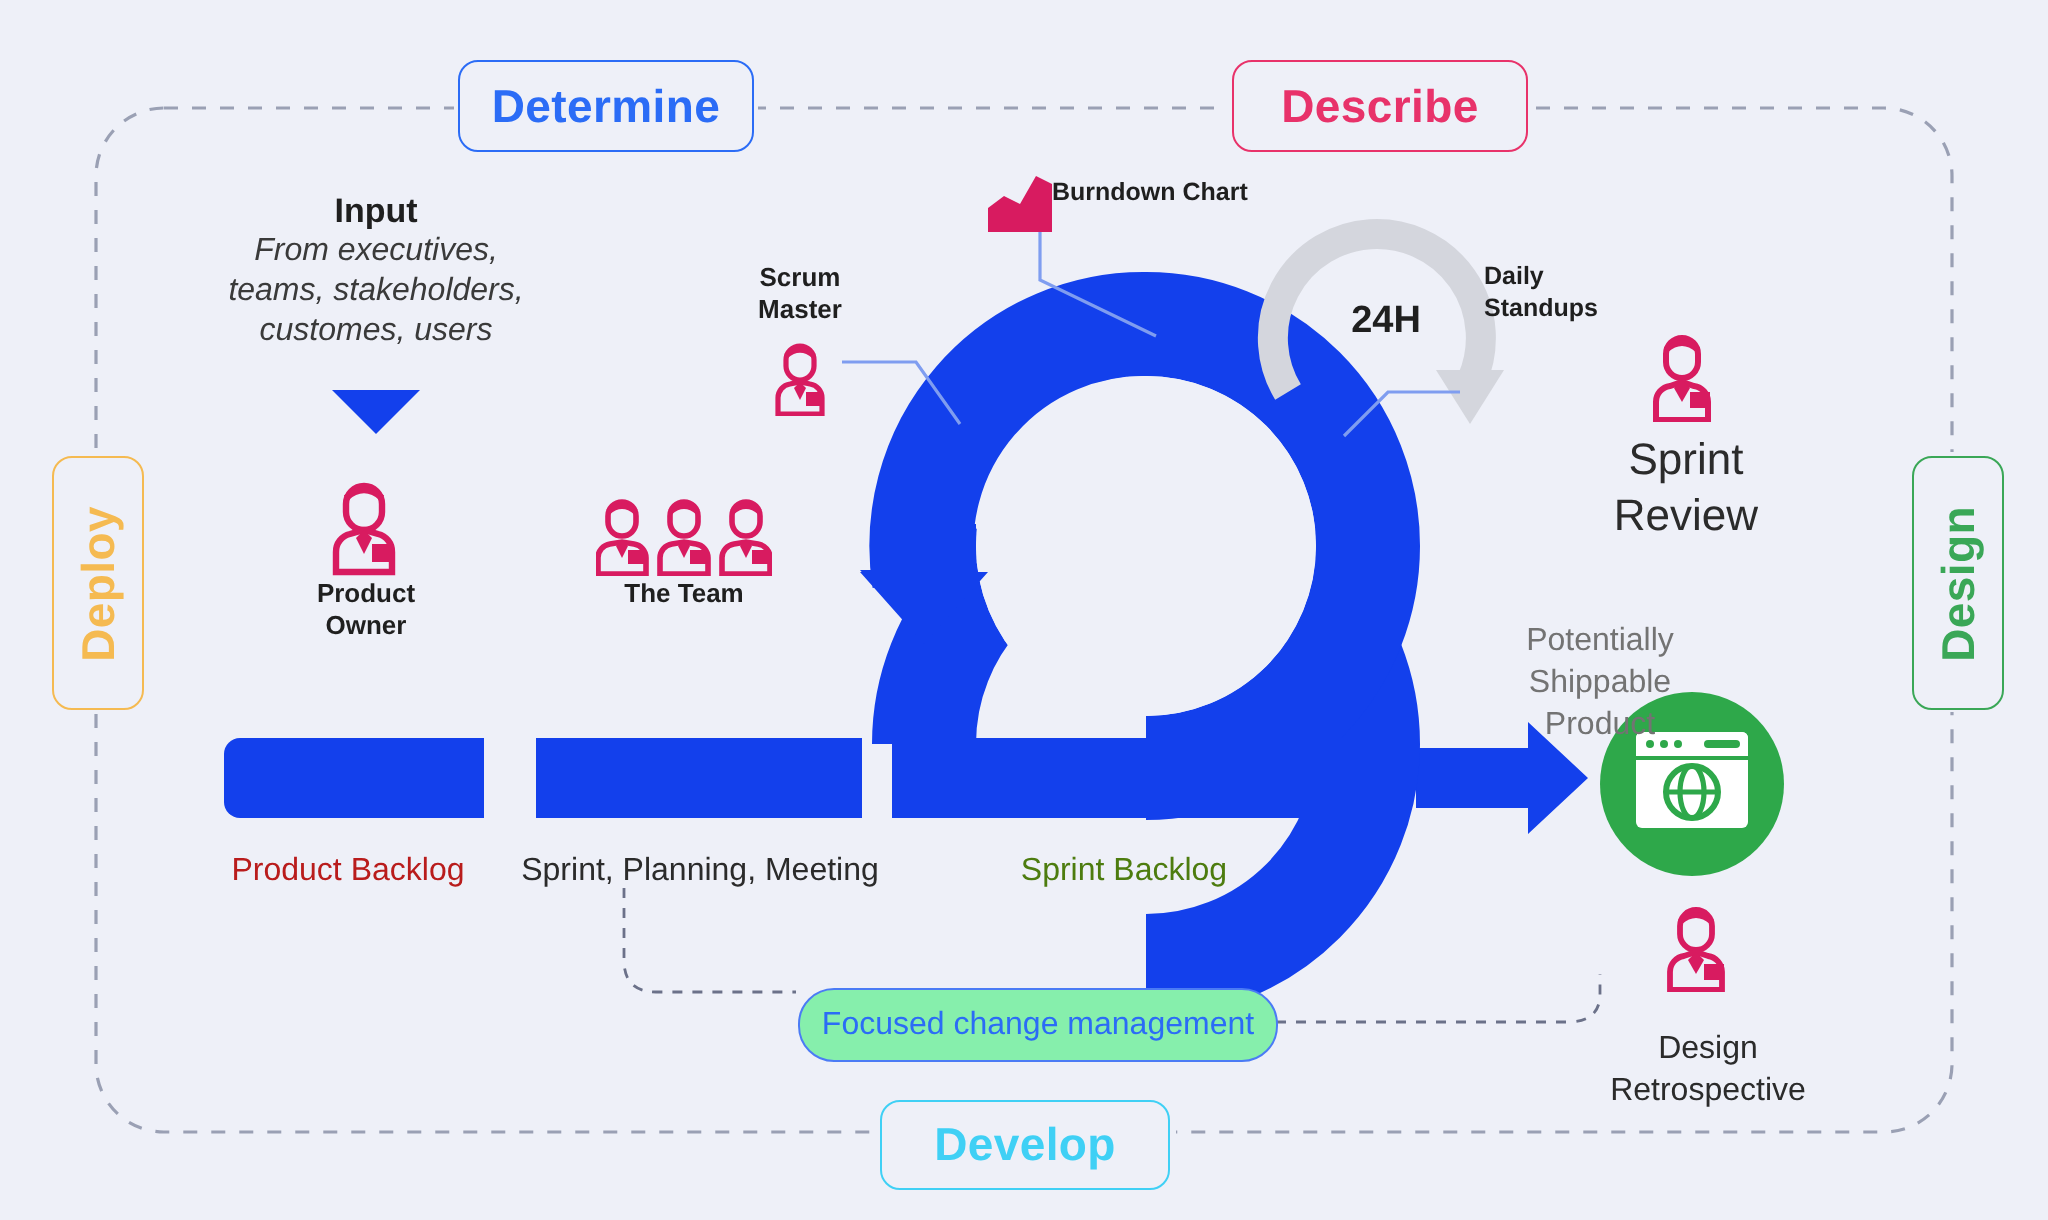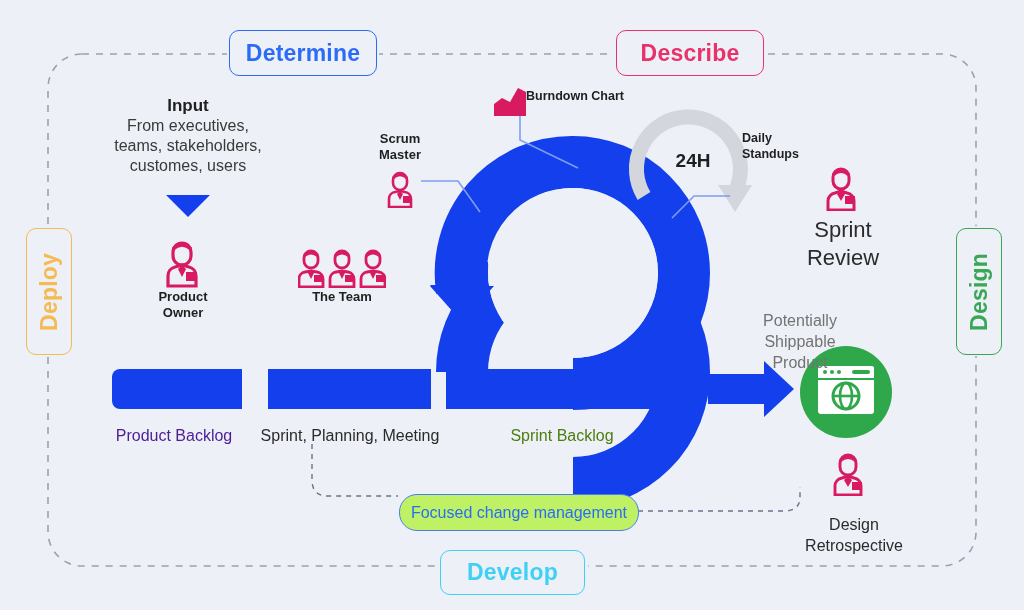--- a/index.html
+++ b/index.html
@@ -23,38 +23,38 @@
   #chip-determine{left:229px;top:30px;width:146px;height:44px;}
   #chip-describe{left:616px;top:30px;width:146px;height:44px;border-color:#e8326a;color:#e8326a;}
   #chip-develop{left:440px;top:550px;width:143px;height:43px;border-color:#3fd0f5;color:#3fd0f5;}
   #chip-deploy{left:26px;top:228px;width:44px;height:125px;border-color:#f5ba51;color:#f5ba51;}
   #chip-design{left:956px;top:228px;width:44px;height:125px;border-color:#3aa757;color:#3aa757;}
   .vtext{writing-mode:vertical-rl;transform:rotate(180deg);}
 
   
   #pill-focus{
     position:absolute;left:399px;top:494px;width:238px;height:35px;
-    border:1.5px solid #4b7bf5;border-radius:18px;background:#bef264;
+    border:1.5px solid #4b7bf5;border-radius:18px;background:#86efac;
     display:flex;align-items:center;justify-content:center;
     font-size:16px;color:#2b6cf6;font-weight:400;
   }
 
   
   #t-input-title{left:128px;top:95px;width:120px;font-size:17px;font-weight:700;color:#1f1f1f;}
-  #t-input-body{left:104px;top:116px;width:168px;font-size:16px;color:#3a3a3a;}
+  #t-input-body{left:104px;top:116px;width:168px;font-size:16px;color:#3a3a3a;font-style:italic;}
   #t-product-owner{left:137px;top:289px;width:92px;font-size:13px;font-weight:700;color:#1f1f1f;}
   #t-the-team{left:300px;top:289px;width:84px;font-size:13px;font-weight:700;color:#1f1f1f;}
   #t-scrum-master{left:362px;top:131px;width:76px;font-size:13px;font-weight:700;color:#1f1f1f;}
   #t-burndown{left:526px;top:89px;width:100px;font-size:12.5px;font-weight:700;color:#1f1f1f;text-align:left;}
   #t-daily{left:742px;top:131px;width:88px;font-size:12.5px;font-weight:700;color:#1f1f1f;text-align:left;}
   #t-24h{left:665px;top:149px;width:56px;font-size:19px;font-weight:700;color:#1f1f1f;}
   #t-sprint-center{left:508px;top:252px;width:130px;font-size:19px;font-weight:700;color:#1f1f1f;line-height:1.35;}
   #t-sprint-review{left:776px;top:216px;width:134px;font-size:22px;color:#2b2b2b;}
   #t-potential{left:736px;top:274px;width:128px;font-size:16px;color:#737373;line-height:1.3;margin-top:37px;}
-  #t-product-backlog{left:104px;top:426px;width:140px;font-size:16px;color:#4c1d95;}
+  #t-product-backlog{left:104px;top:426px;width:140px;font-size:16px;color:#b91c1c;}
   #t-sprint-planning{left:252px;top:426px;width:196px;font-size:16px;color:#2b2b2b;}
   #t-sprint-backlog{left:486px;top:426px;width:152px;font-size:16px;color:#4d7c0f;}
   #t-retro{left:786px;top:515px;width:136px;font-size:16px;color:#2b2b2b;line-height:1.3;}
 
   .icon-wrap{position:absolute;}
   #ic-po{left:158px;top:236px;width:48px;height:52px;}
   #ic-team{left:298px;top:246px;width:88px;height:42px;}
   #ic-sm{left:382px;top:168px;width:36px;height:40px;}
   #ic-review{left:820px;top:163px;width:44px;height:48px;}
   #ic-retro{left:828px;top:450px;width:42px;height:46px;}

